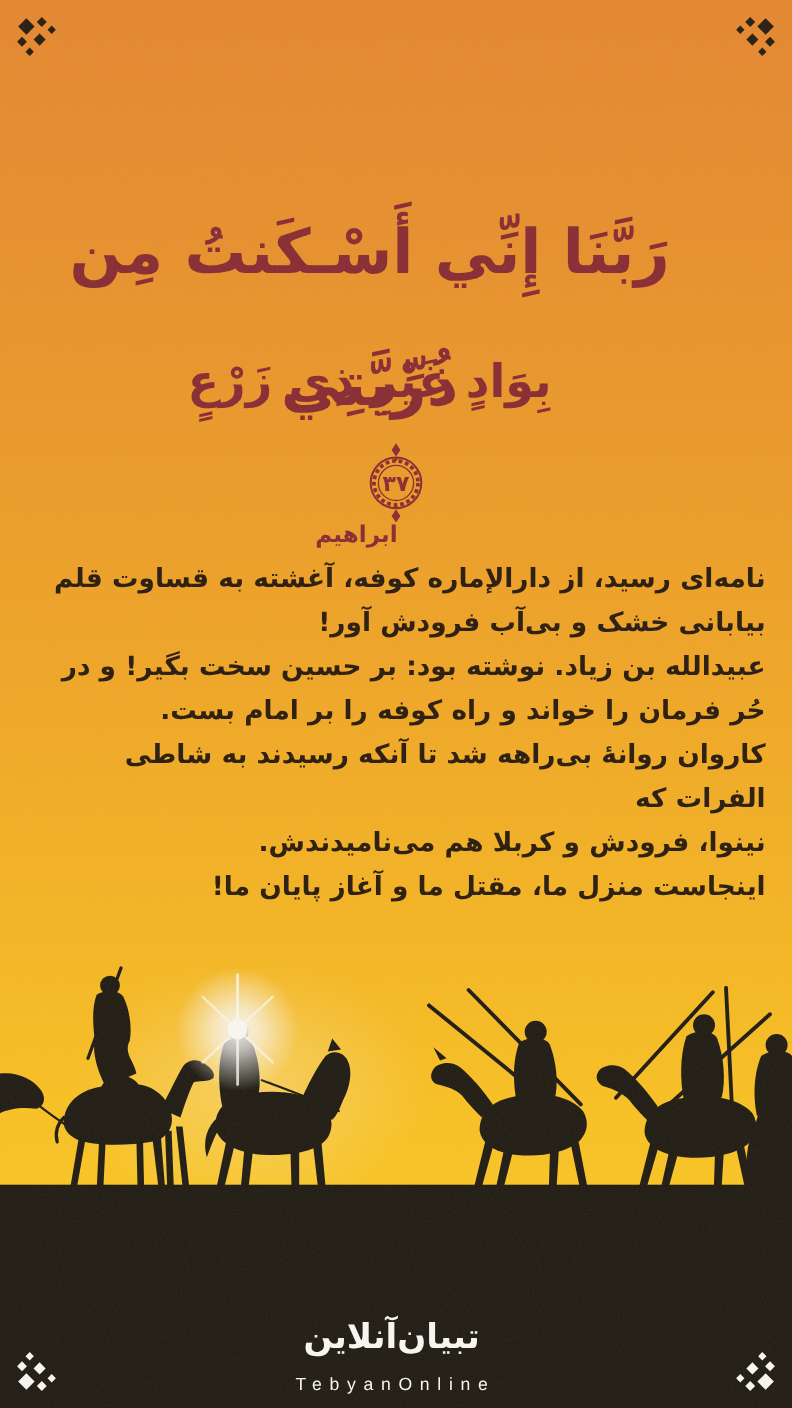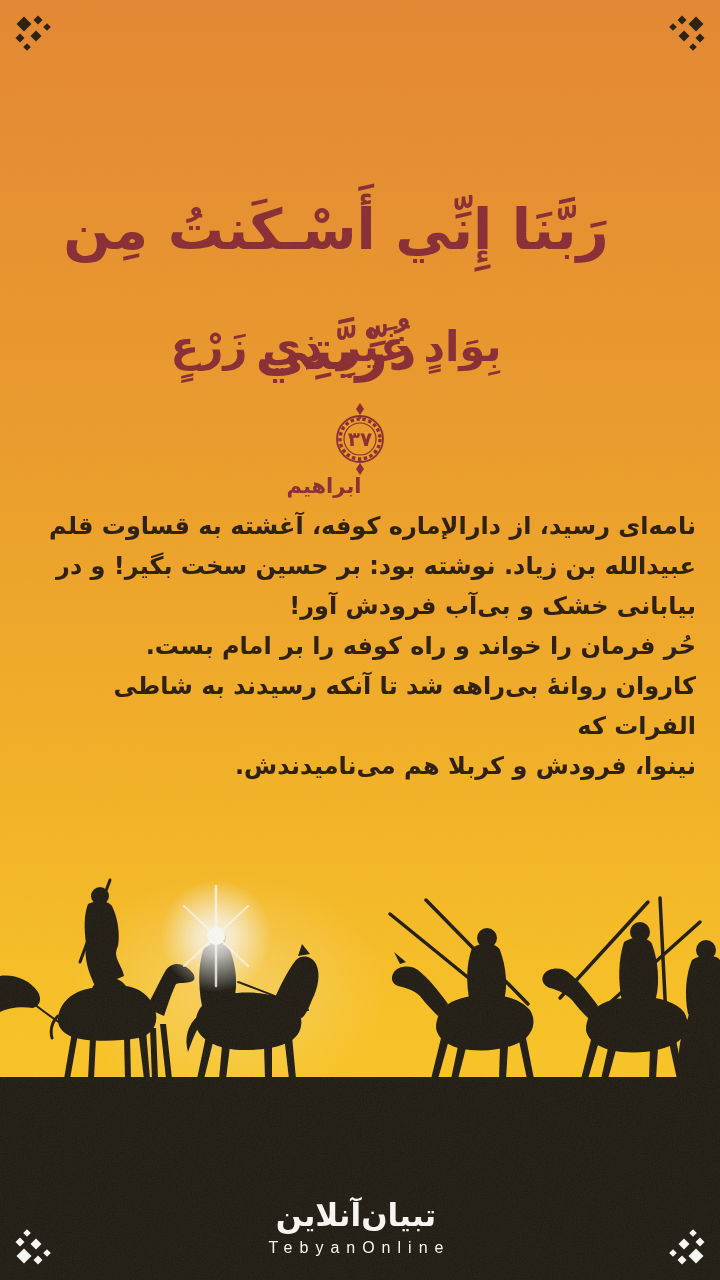--- a/index.html
+++ b/index.html
@@ -43,21 +43,21 @@
     color:var(--story-text,#1d1006);font-size:24px;font-weight:bold;line-height:40px;
   }
   .scene{position:absolute;left:0;top:858px;width:720px;height:224px;z-index:2;}
   .sil{fill:#12100c;}
   .sil-stroke{stroke:#12100c;fill:none;stroke-linecap:round;}
   .ground{position:absolute;left:0;top:1078px;width:720px;height:202px;background:var(--ground,#12100c);z-index:4;}
   .brand{
     position:absolute;left:0;top:1196px;width:712px;text-align:center;z-index:6;color:var(--logo,#ffffff);
   }
   .brand-fa{direction:rtl;font-size:31px;font-weight:bold;line-height:38px;font-family:"DejaVu Sans",sans-serif;}
-  .brand-en{margin-top:5px;font-size:16px;letter-spacing:7px;padding-left:7px;font-family:"Liberation Sans",sans-serif;}
+  .brand-en{margin-top:17px;font-size:16px;letter-spacing:7px;padding-left:7px;font-family:"Liberation Sans",sans-serif;}
 </style>
 </head>
 <body>
 
 <div class="poster">
 
   <svg class="corner tl" viewBox="0 0 40 40">
     <polygon points="10,2.5 17.5,10 10,17.5 2.5,10"></polygon>
     <polygon points="24,1.5 28.5,6 24,10.5 19.5,6"></polygon>
     <polygon points="22,16.5 27.5,22 22,27.5 16.5,22"></polygon>
@@ -100,25 +100,26 @@
     <circle class="stroke" cx="38" cy="37" r="20" stroke-width="3.4" stroke-dasharray="3.4,2.6"></circle>
     <circle class="stroke" cx="38" cy="37" r="16" stroke-width="1.2"></circle>
     <circle class="fillacc" cx="38" cy="58.5" r="1.4"></circle>
     <polygon class="fillacc" points="38,61 42,67 38,73 34,67"></polygon>
     <text class="ayah-num" x="38" y="44" text-anchor="middle">۳۷</text>
   </svg>
   <div class="surah">ابراهیم</div>
 
   <div class="story" id="story">
       <div class="story-line">نامه‌ای رسید، از دارالإماره کوفه، آغشته به قساوت قلم</div>
+      <div class="story-line">بیابانی خشک و بی‌آب فرودش آور!</div>
       <div class="story-line">عبیدالله بن زیاد. نوشته بود: بر حسین سخت بگیر! و در</div>
-      <div class="story-line">بیابانی خشک و بی‌آب فرودش آور!</div>
       <div class="story-line">حُر فرمان را خواند و راه کوفه را بر امام بست.</div>
       <div class="story-line">کاروان روانهٔ بی‌راهه شد تا آنکه رسیدند به شاطی الفرات که</div>
       <div class="story-line">نینوا، فرودش و کربلا هم می‌نامیدندش.</div>
+      <div class="story-line">اینجاست منزل ما، مقتل ما و آغاز پایان ما!</div>
     </div>
 
   <svg class="scene" viewBox="0 0 720 224">
     <defs>
       <radialGradient id="glow" cx="50%" cy="50%" r="50%">
         <stop offset="0%" stop-color="#ffffff" stop-opacity="1"></stop>
         <stop offset="35%" stop-color="#ffffff" stop-opacity="0.75"></stop>
         <stop offset="100%" stop-color="#ffffff" stop-opacity="0"></stop>
       </radialGradient>
       <radialGradient id="softglow" cx="50%" cy="50%" r="50%">

